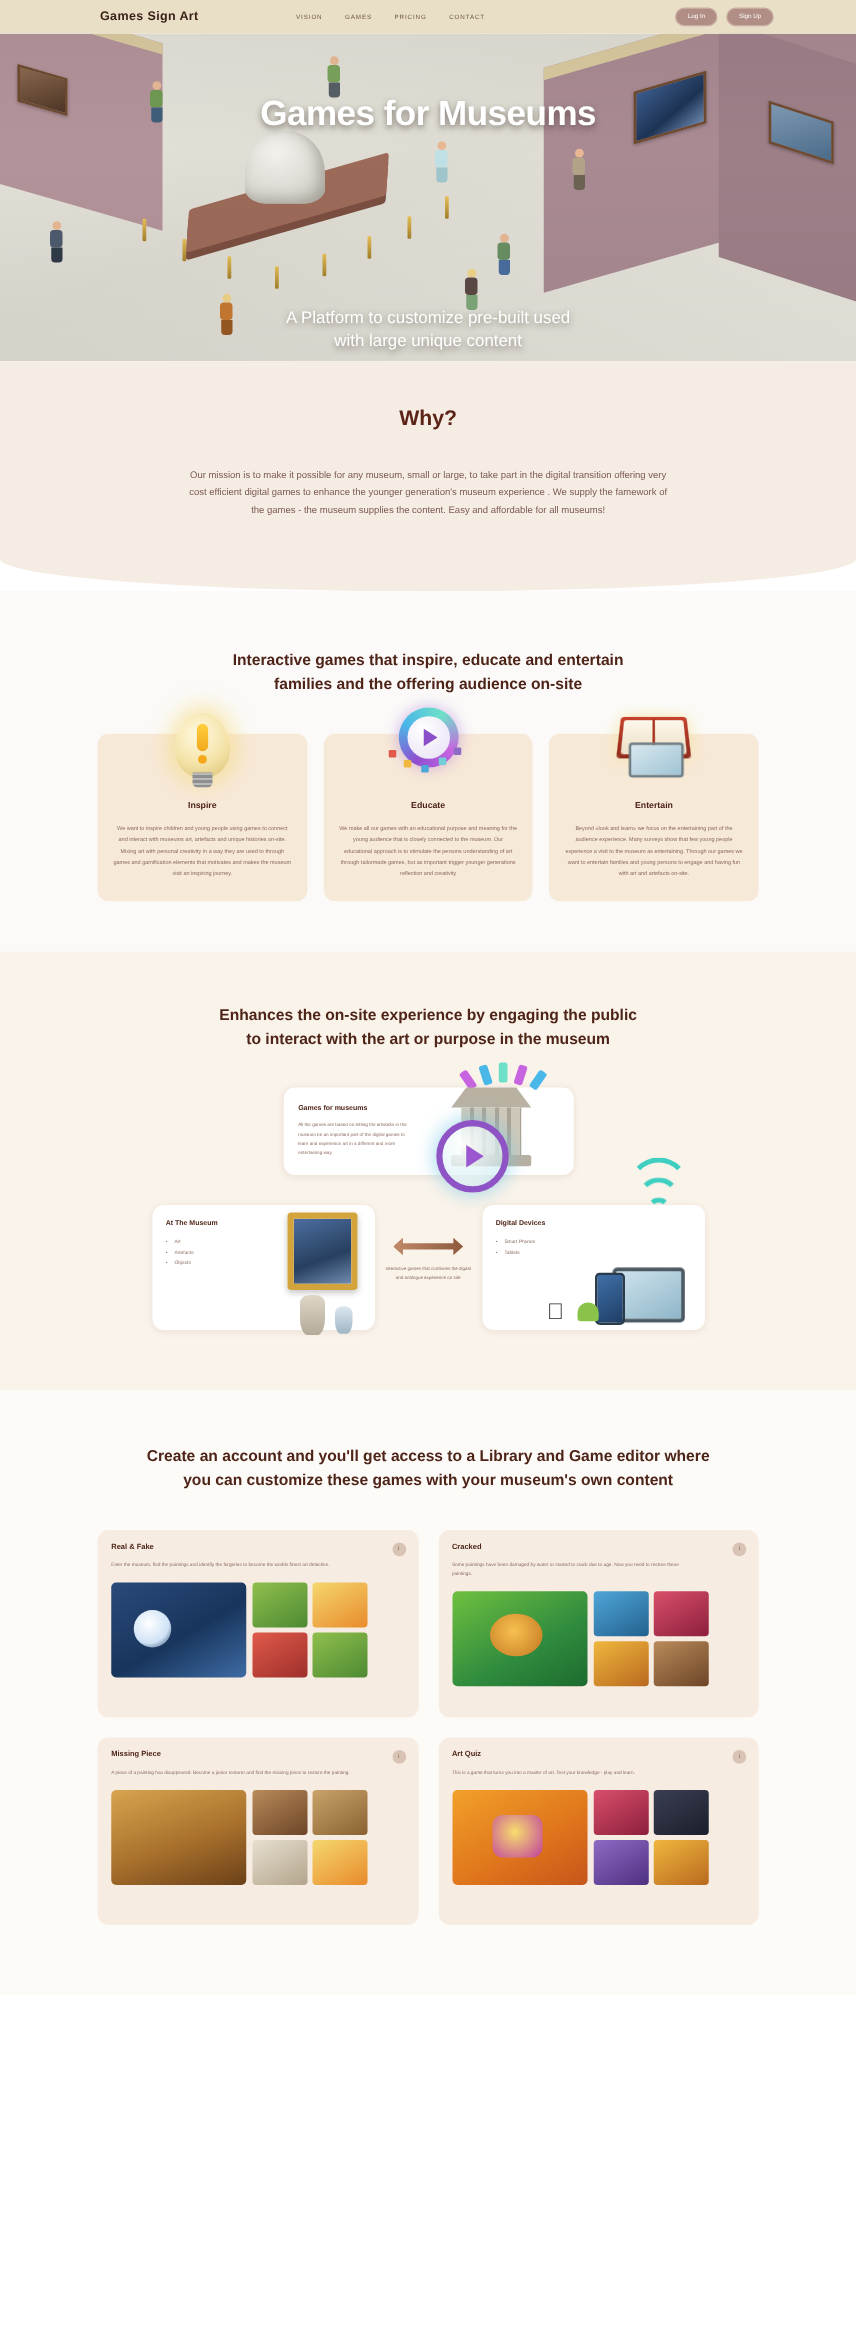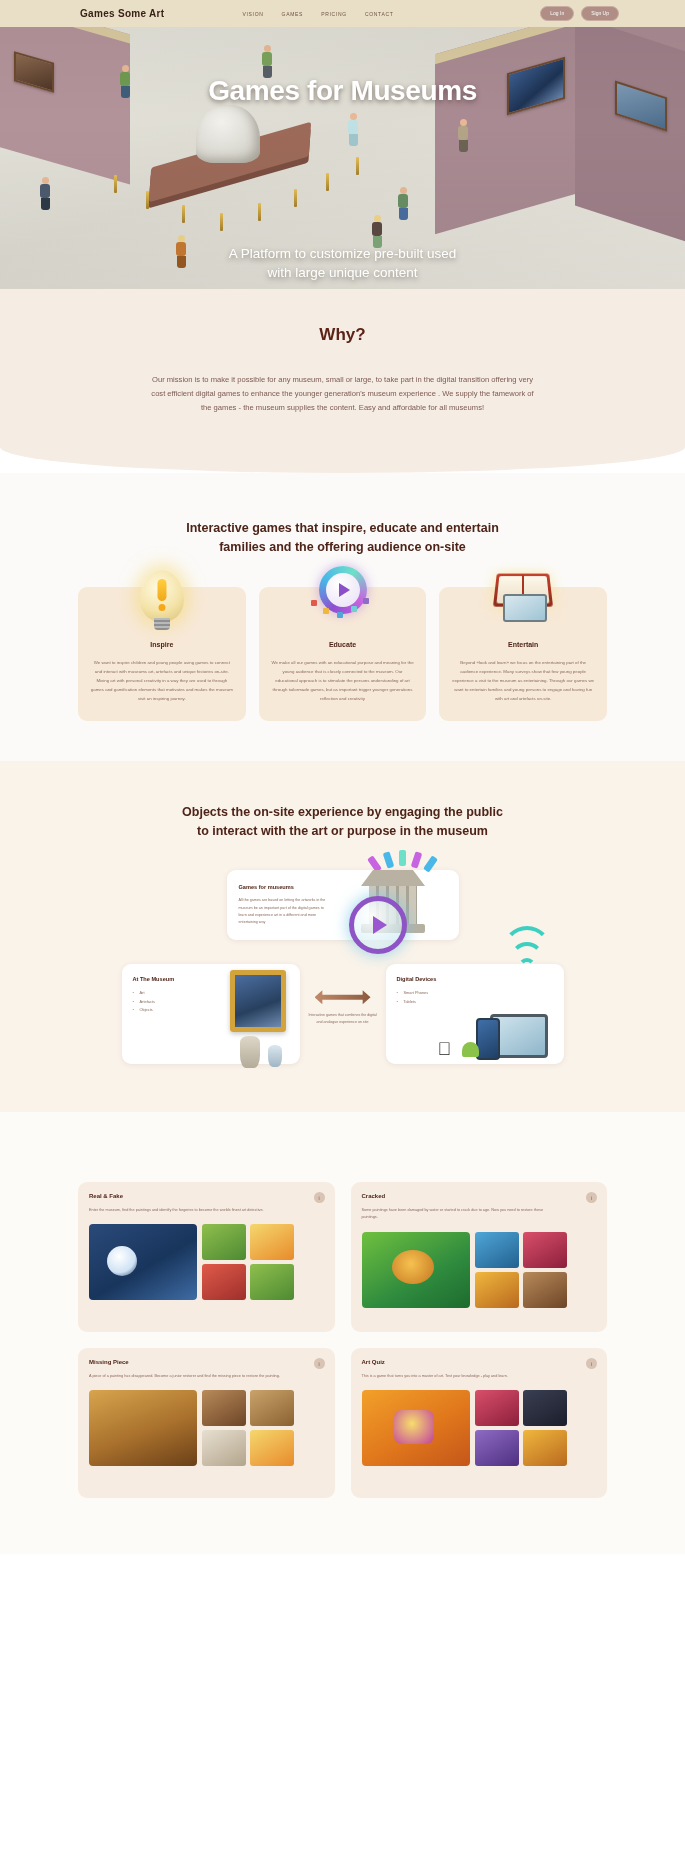--- a/index.html
+++ b/index.html
@@ -511,21 +511,21 @@
   .tile-k { background: linear-gradient(150deg,#d94f6a,#8c1f3c); }
   .tile-l { background: linear-gradient(150deg,#3a3f52,#1b1e2b); }
   .bottom-fade { height: 16px; background: #ffffff; }
 </style>
 </head>
 <body>
 
 <div class="page">
 
   <div class="header">
-    <div class="logo">Games Some Art</div>
+    <div class="logo">Games Sign Art</div>
     <div class="nav">
       <div class="nav-item">VISION</div>
       <div class="nav-item">GAMES</div>
       <div class="nav-item">PRICING</div>
       <div class="nav-item">CONTACT</div>
     </div>
     <div class="auth">
       <div class="btn-pill">Log In</div>
       <div class="btn-pill">Sign Up</div>
     </div>
@@ -651,21 +651,21 @@
         </div>
         <h3>Entertain</h3>
         <p>Beyond «look and learn» we focus on the entertaining part of the audience experience. Many surveys show that few young people experience a visit to the museum as entertaining. Through our games we want to entertain families and young persons to engage and having fun with art and artefacts on-site.</p>
       </div>
 
     </div>
   </div>
 
   <div class="enhances">
     <div class="sec-title">
-      <div>Objects the on-site experience by engaging the public</div>
+      <div>Enhances the on-site experience by engaging the public</div>
       <div>to interact with the art or purpose in the museum</div>
     </div>
 
     <div class="panel-main">
       <div class="txt">
         <h4>Games for museums</h4>
         <p>All the games are based on letting the artworks in the museum be an important part of the digital games to learn and experience art in a different and more entertaining way</p>
       </div>
       <div class="temple">
         <div class="rays">
@@ -715,20 +715,24 @@
         </div>
         <div class="tabletbig"></div>
         <div class="phonebig"></div>
         <div class="applelogo"></div>
         <div class="droid"></div>
       </div>
     </div>
   </div>
 
   <div class="library">
+    <div class="sec-title">
+      <div>Create an account and you'll get access to a Library and Game editor where</div>
+      <div>you can customize these games with your museum's own content</div>
+    </div>
 
     <div class="games-grid">
 
       <div class="game-card">
         <div class="badge">i</div>
         <h4>Real &amp; Fake</h4>
         <p>Enter the museum, find the paintings and identify the forgeries to become the worlds finest art detective.</p>
         <div class="shots">
           <div class="shot-main g1-main"></div>
           <div class="shot-side">

